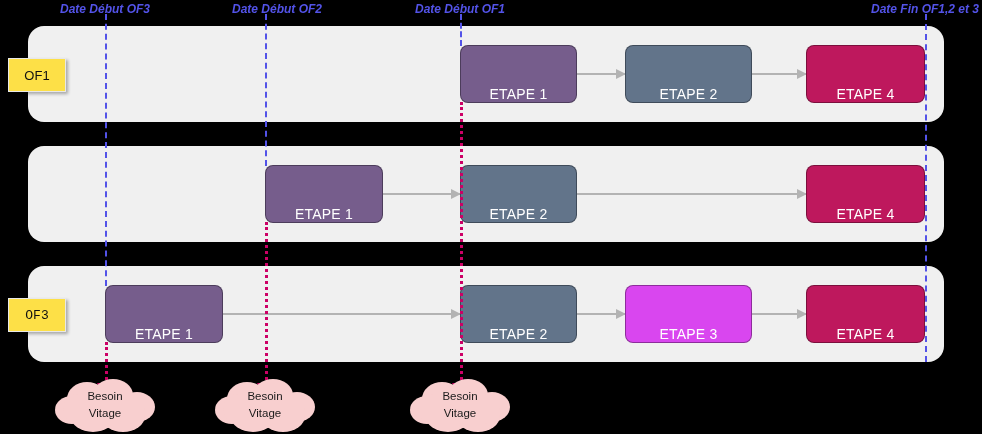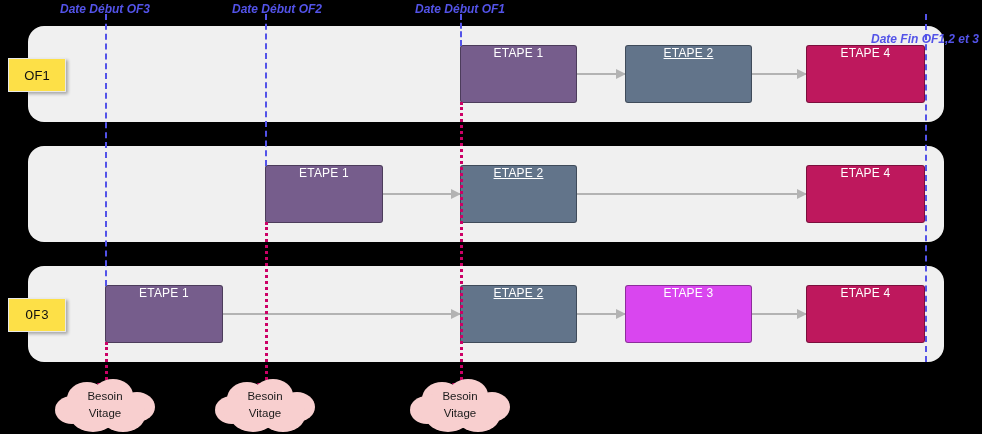--- a/index.html
+++ b/index.html
@@ -83,33 +83,33 @@
     color: #5353e8;
     white-space: nowrap;
     transform: translateX(-50%);
     z-index: 8;
   }
 
   
   .task {
     position: absolute;
     height: 58px;
-    border-radius: 3px;
+    border-radius: 8px;
     display: flex;
-    align-items: flex-start;
+    align-items: flex-end;
     justify-content: center;
     color: #ffffff;
-    font-size: 12px;
+    font-size: 14px;
     letter-spacing: 0.2px;
     border: 1px solid rgba(0,0,0,0.35);
     box-sizing: border-box;
     z-index: 5;
   }
   .t-purple { background: #765D8C; }
-  .t-slate  { background: #62748A; text-decoration: underline; }
+  .t-slate  { background: #62748A; }
   .t-green  { background: #d946ef; }
   .t-rust   { background: #be185d; }
 
   
   .conn {
     position: absolute;
     height: 2px;
     background: #b3b3b3;
     z-index: 4;
   }
@@ -175,21 +175,21 @@
 
   <div class="vline-blue" style="left:460px; top:14px; height:32px;"></div>
   <div class="vline-pink" style="left:460px; top:102px; height:284px;"></div>
   <div class="vline-arrow" style="left:452px; top:383px;"></div>
 
   <div class="vline-blue" style="left:925px; top:14px; height:348px;"></div>
 
   <div class="vline-label" style="left:105px;">Date Début OF3</div>
   <div class="vline-label" style="left:265px;margin-left:12px;">Date Début OF2</div>
   <div class="vline-label" style="left:460px;">Date Début OF1</div>
-  <div class="vline-label" style="left:925px;margin-top:30px;">Date Fin OF1,2 et 3</div>
+  <div class="vline-label" style="left:925px;">Date Fin OF1,2 et 3</div>
 
   <div class="lane-tag lane-tag-1">
     <span>OF1</span>
   </div>
   <div class="lane-tag lane-tag-3">
     <span>OF3</span>
   </div>
 
   <div class="task t-purple" style="left:460px; top:45px; width:117px;">
     <span>ETAPE 1</span>

